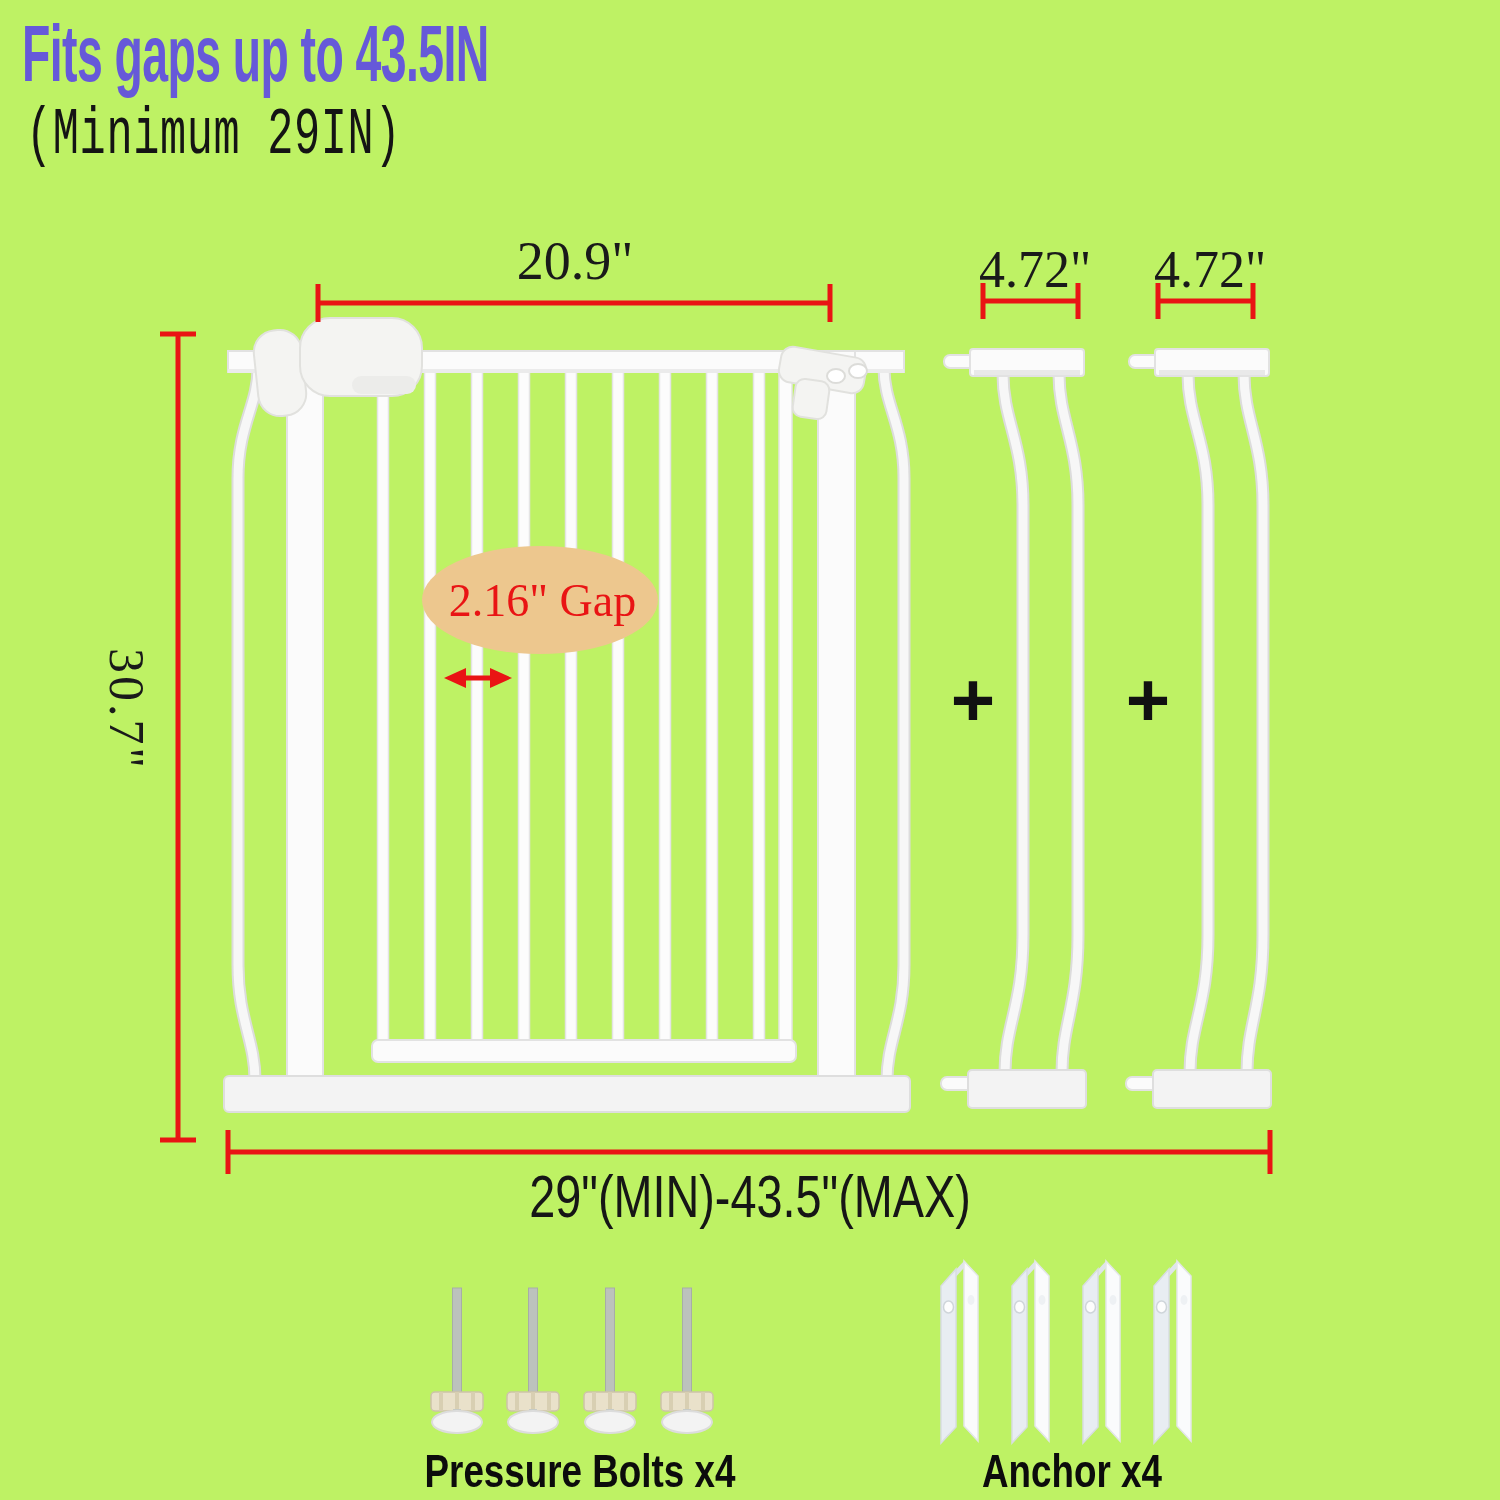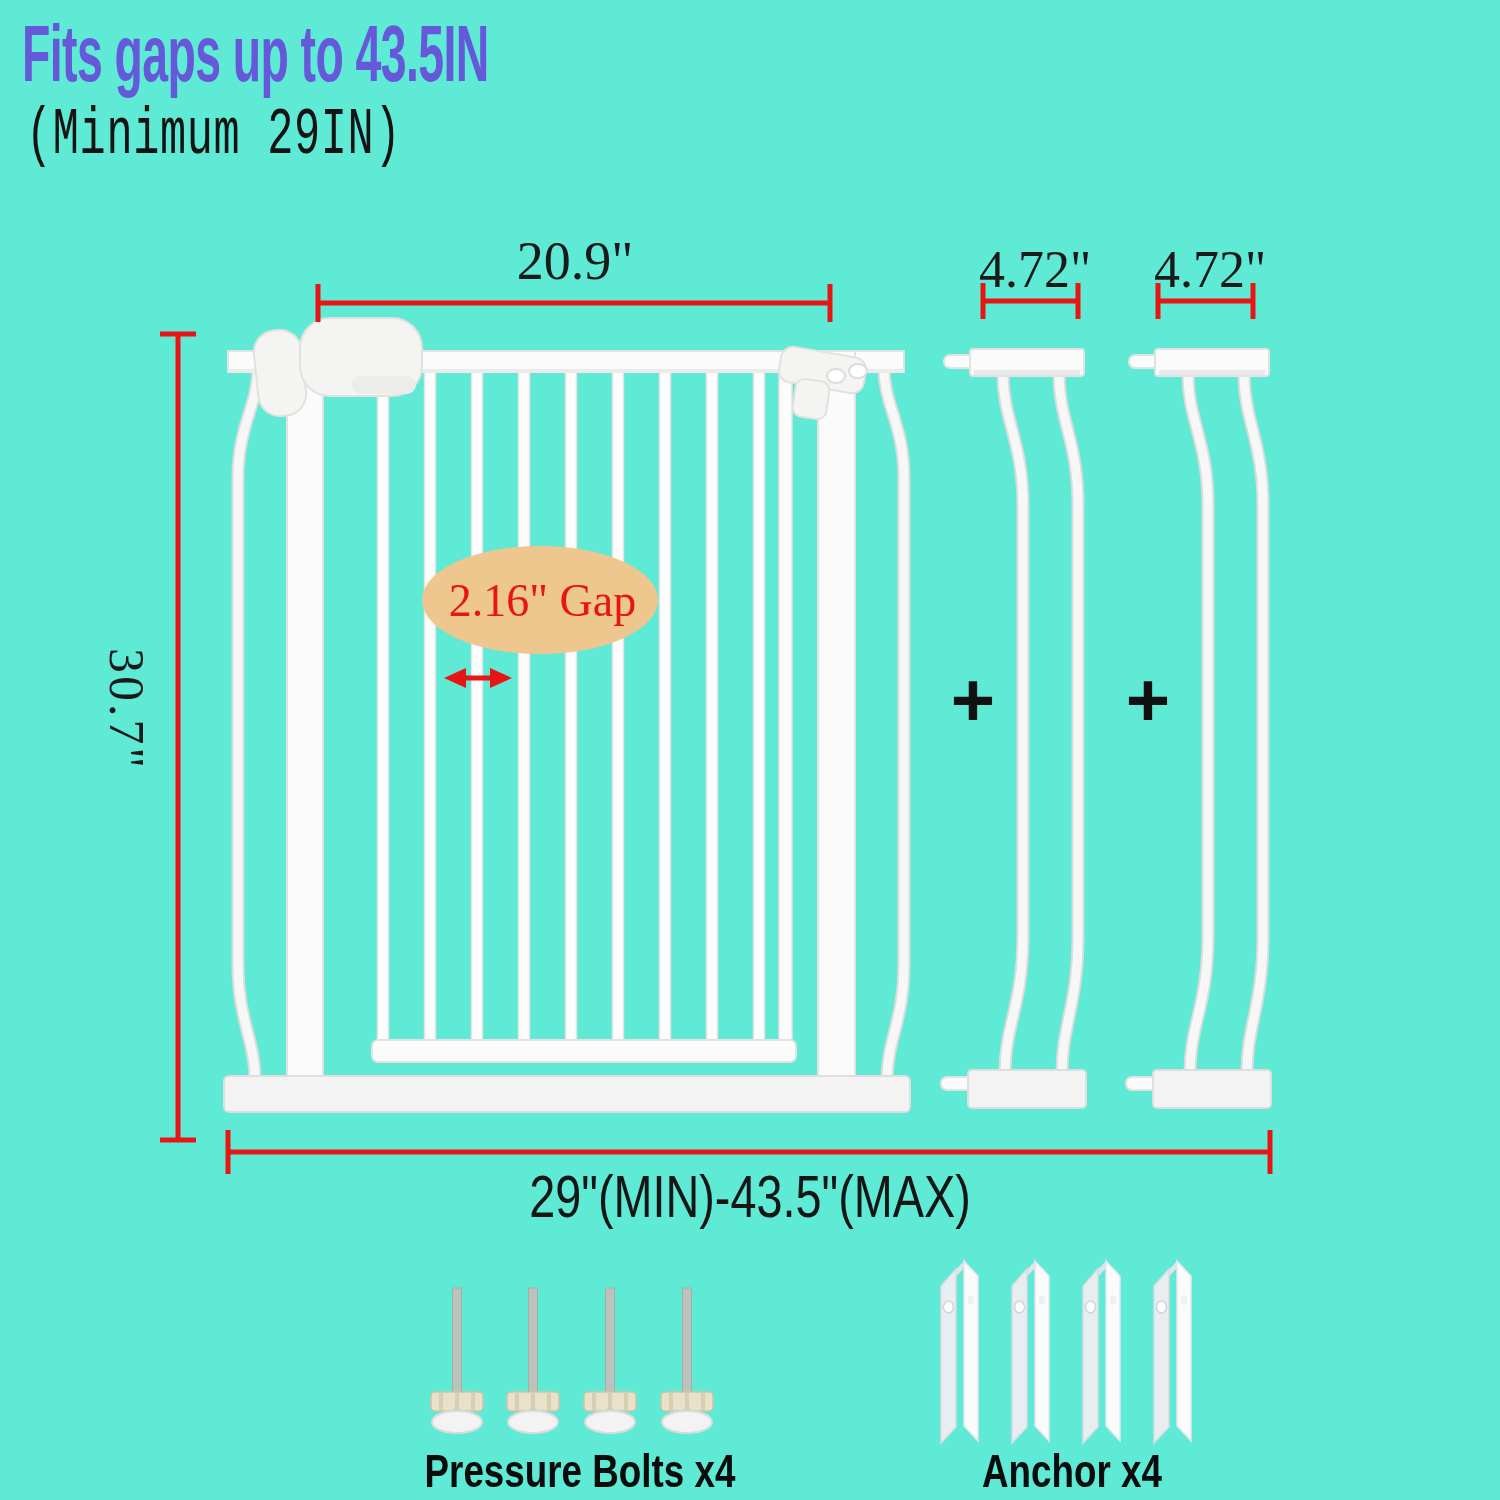--- a/index.html
+++ b/index.html
@@ -2,21 +2,21 @@
 <html style="--title-purple: #6659d9; --dimension-red: #e91414; --gap-highlight-tan: #edc78e;"><head>
 <meta charset="utf-8">
 <style>
   :root{
     --title-purple:#6659d9;
     --dimension-red:#e91414;
     --gap-highlight-tan:#edc78e;
   }
   html,body{margin:0;padding:0;background:#fff;}
   #canvas{
-    position:relative;width:1500px;height:1500px;background:#5eead4;overflow:hidden;
+    position:relative;width:1500px;height:1500px;background:#bef264;overflow:hidden;
     font-family:"Liberation Sans",sans-serif;color:#111;
   }
   #gfx{position:absolute;left:0;top:0;width:1500px;height:1500px;}
   .t{position:absolute;white-space:nowrap;}
   .title{
     left:22px;top:12px;font:700 80px/1.05 "Liberation Sans",sans-serif;
     color:var(--title-purple);letter-spacing:-1px;
     transform:scaleX(.58);transform-origin:0 0;
   }
   .subtitle{

